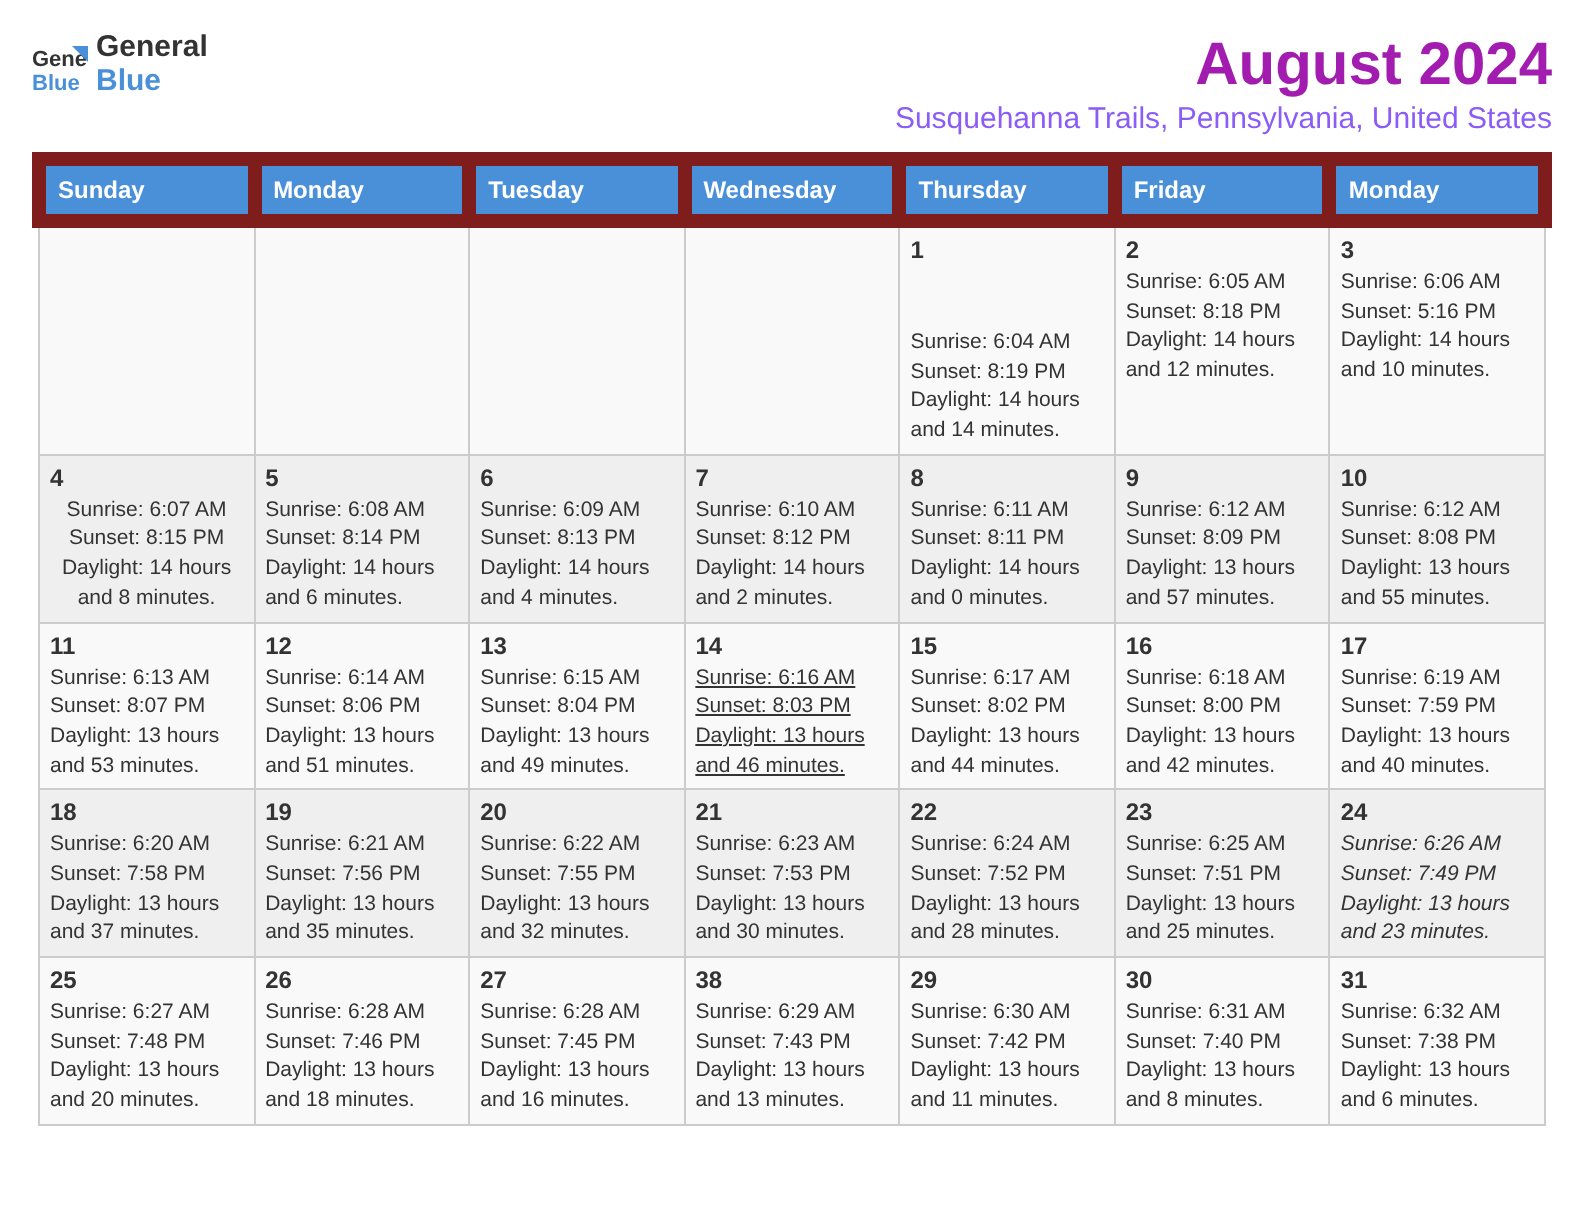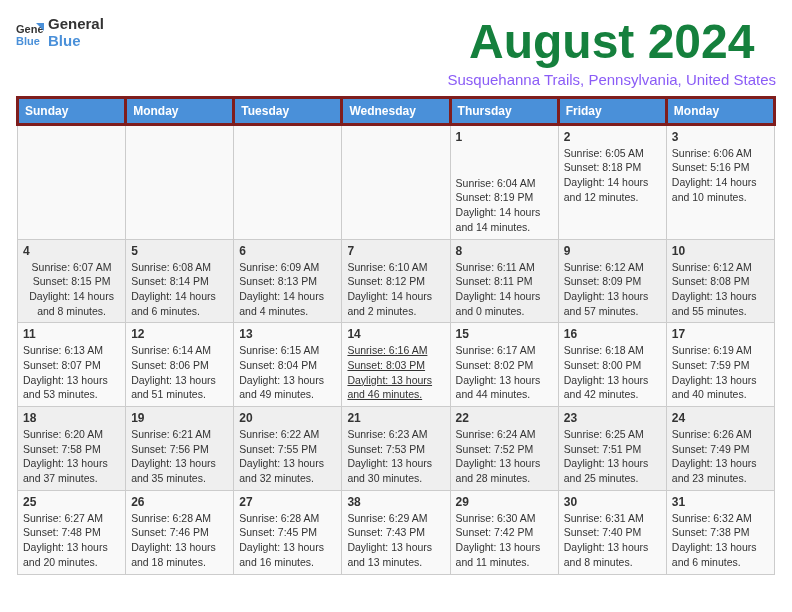--- a/index.html
+++ b/index.html
@@ -34,45 +34,44 @@
       line-height: 1.1;
     }
     .logo-icon {
       width: 28px;
       height: 28px;
     }
     .title-block {
       text-align: right;
     }
     .main-title {
-      font-size: 48px;
-      font-weight: bold;
-      color: #15803d;
+      font-size: 30px;
+      font-weight: bold;
+      color: #a21caf;
       line-height: 1.1;
-      text-align: center;
     }
     .subtitle {
       font-size: 15px;
       color: #8b5cf6;
       margin-top: 2px;
     }
     .calendar {
       width: 100%;
       border-collapse: collapse;
       margin-top: 8px;
       font-size: 11px;
     }
     .calendar thead th {
       background: #4a90d9;
       color: #fff;
       padding: 5px 6px;
       text-align: left;
       font-size: 12px;
       font-weight: bold;
-      border: 3px solid #7f1d1d;
+      border: 7px solid #7f1d1d;
     }
     .calendar tbody td {
       border: 1px solid #ccc;
       vertical-align: top;
       padding: 4px 5px;
       min-height: 80px;
       height: 80px;
       width: calc(100% / 7);
     }
     .calendar tbody tr:nth-child(odd) td {
@@ -298,21 +297,21 @@
         </td>
         <td>
           <span class="day-num">23</span>
           <div class="day-info" style="white-space: pre-line;">Sunrise: 6:25 AM
 Sunset: 7:51 PM
 Daylight: 13 hours
 and 25 minutes.</div>
         </td>
         <td>
           <span class="day-num">24</span>
-          <div class="day-info" style="white-space: pre-line;">Sunrise: 6:26 AM
+          <div class="day-info" style="white-space: pre-line; font-style: italic;">Sunrise: 6:26 AM
 Sunset: 7:49 PM
 Daylight: 13 hours
 and 23 minutes.</div>
         </td>
       </tr>
       <tr>
         <td>
           <span class="day-num">25</span>
           <div class="day-info" style="white-space: pre-line;">Sunrise: 6:27 AM
 Sunset: 7:48 PM

